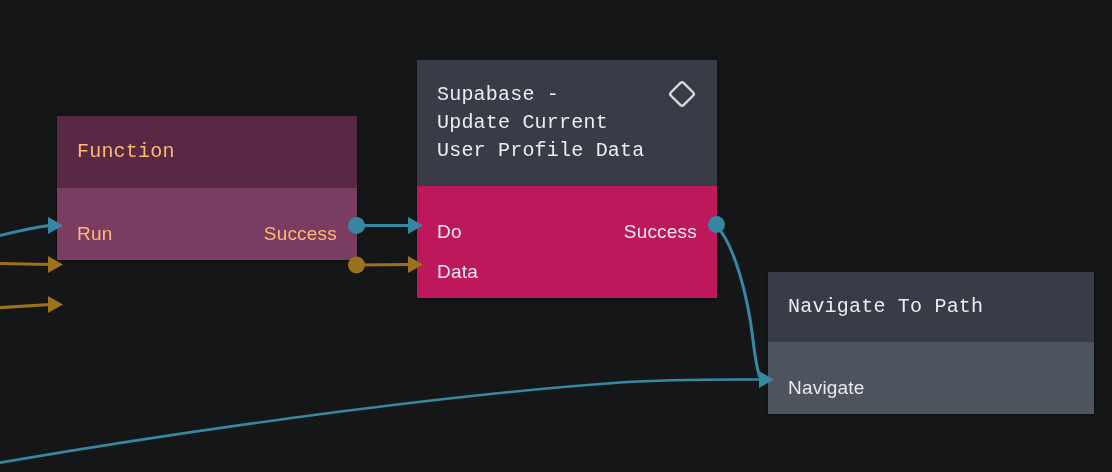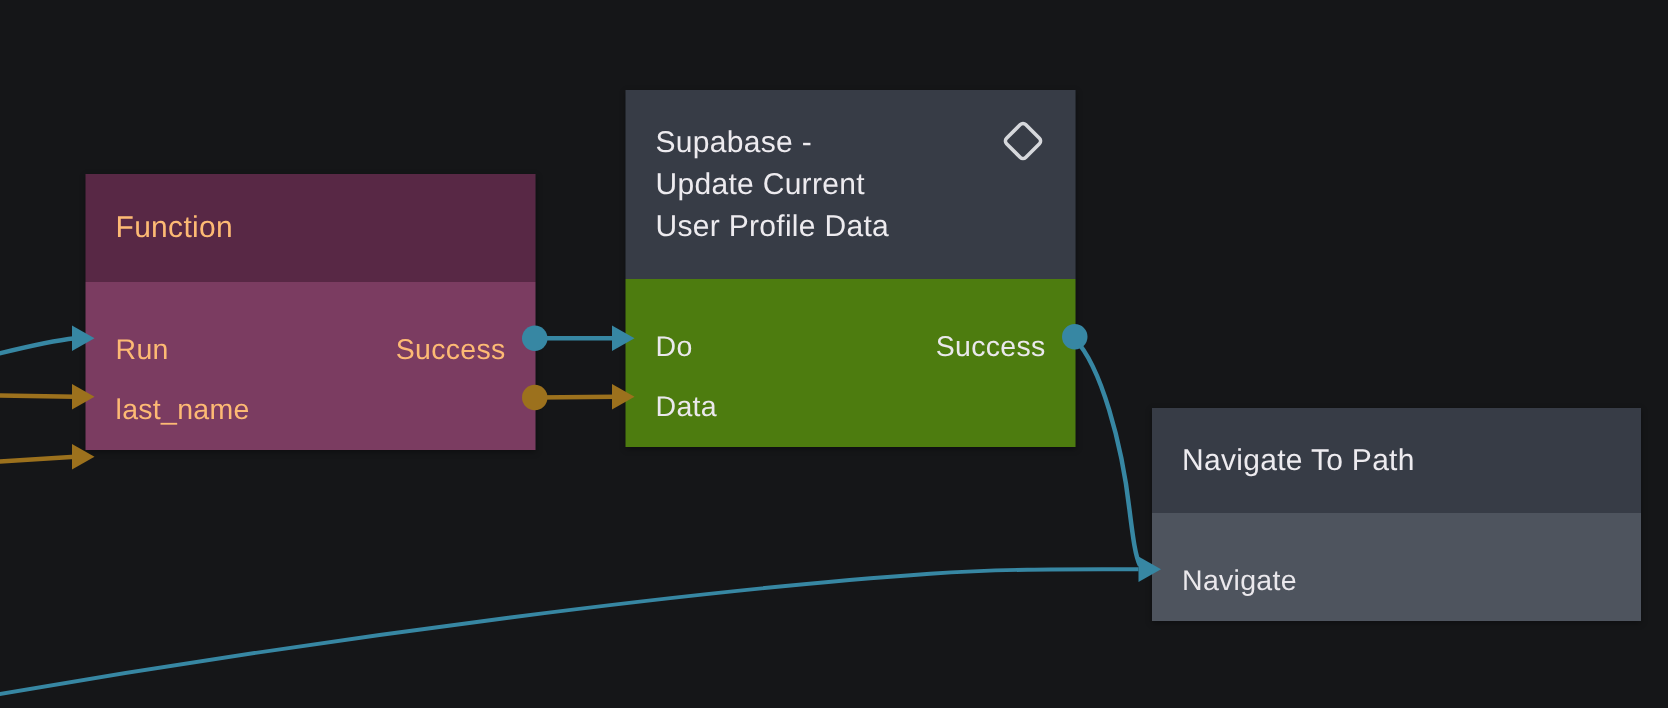--- a/index.html
+++ b/index.html
@@ -5,21 +5,21 @@
   html,body { margin:0; padding:0; }
   #canvas {
     position:relative; width:1112px; height:472px;
     background:#151618; overflow:hidden;
     font-family:"Liberation Sans","DejaVu Sans",sans-serif;
     -webkit-font-smoothing:antialiased;
   }
   .node { position:absolute; z-index:2; box-shadow:0 1px 4px rgba(0,0,0,.35); }
   .node-header {
     display:flex; align-items:center; justify-content:space-between;
-    padding:0 20px; box-sizing:border-box;
+    padding:0 20px; box-sizing:border-box;font-family:Liberation Mono, monospace;
   }
   .node-title {
     font-size:20px; font-weight:500; letter-spacing:.2px;
     color:#edebef; line-height:28px;
   }
   .node-body { box-sizing:border-box; padding:17px 20px 15px 20px; }
   .port-row {
     height:40px; display:flex; align-items:flex-end; justify-content:space-between;
     font-size:19px; letter-spacing:.2px; color:#eae8ec;
   }
@@ -45,39 +45,35 @@
 
   <div class="node purple" id="node-function">
     <div class="node-header" style="background-color: rgb(88, 40, 69);">
       <div class="node-title">Function</div>
     </div>
     <div class="node-body" style="background-color: rgb(123, 60, 97);">
       <div class="port-row">
         <span>Run</span>
         <span>Success</span>
       </div>
-      <div class="port-row">
-        <span>last_name</span>
-        <span></span>
-      </div>
     </div>
   </div>
 
   <div class="node" id="node-supabase">
     <div class="node-header" style="background-color: rgb(55, 60, 70);">
       <div class="node-title" style="width:210px;">
         <div>Supabase -</div>
         <div>Update Current</div>
         <div>User Profile Data</div>
       </div>
       <svg class="diamond-icon" width="30" height="30" viewBox="0 0 30 30">
         <rect x="6" y="6" width="18" height="18" rx="2.5" fill="none" stroke-width="2.4" transform="rotate(45 15 15)" stroke="#d6d8dc"></rect>
       </svg>
     </div>
-    <div class="node-body" style="background-color: #4d7c0f;">
+    <div class="node-body" style="background-color: #be185d;">
       <div class="port-row">
         <span>Do</span>
         <span>Success</span>
       </div>
       <div class="port-row">
         <span>Data</span>
         <span></span>
       </div>
     </div>
   </div>

